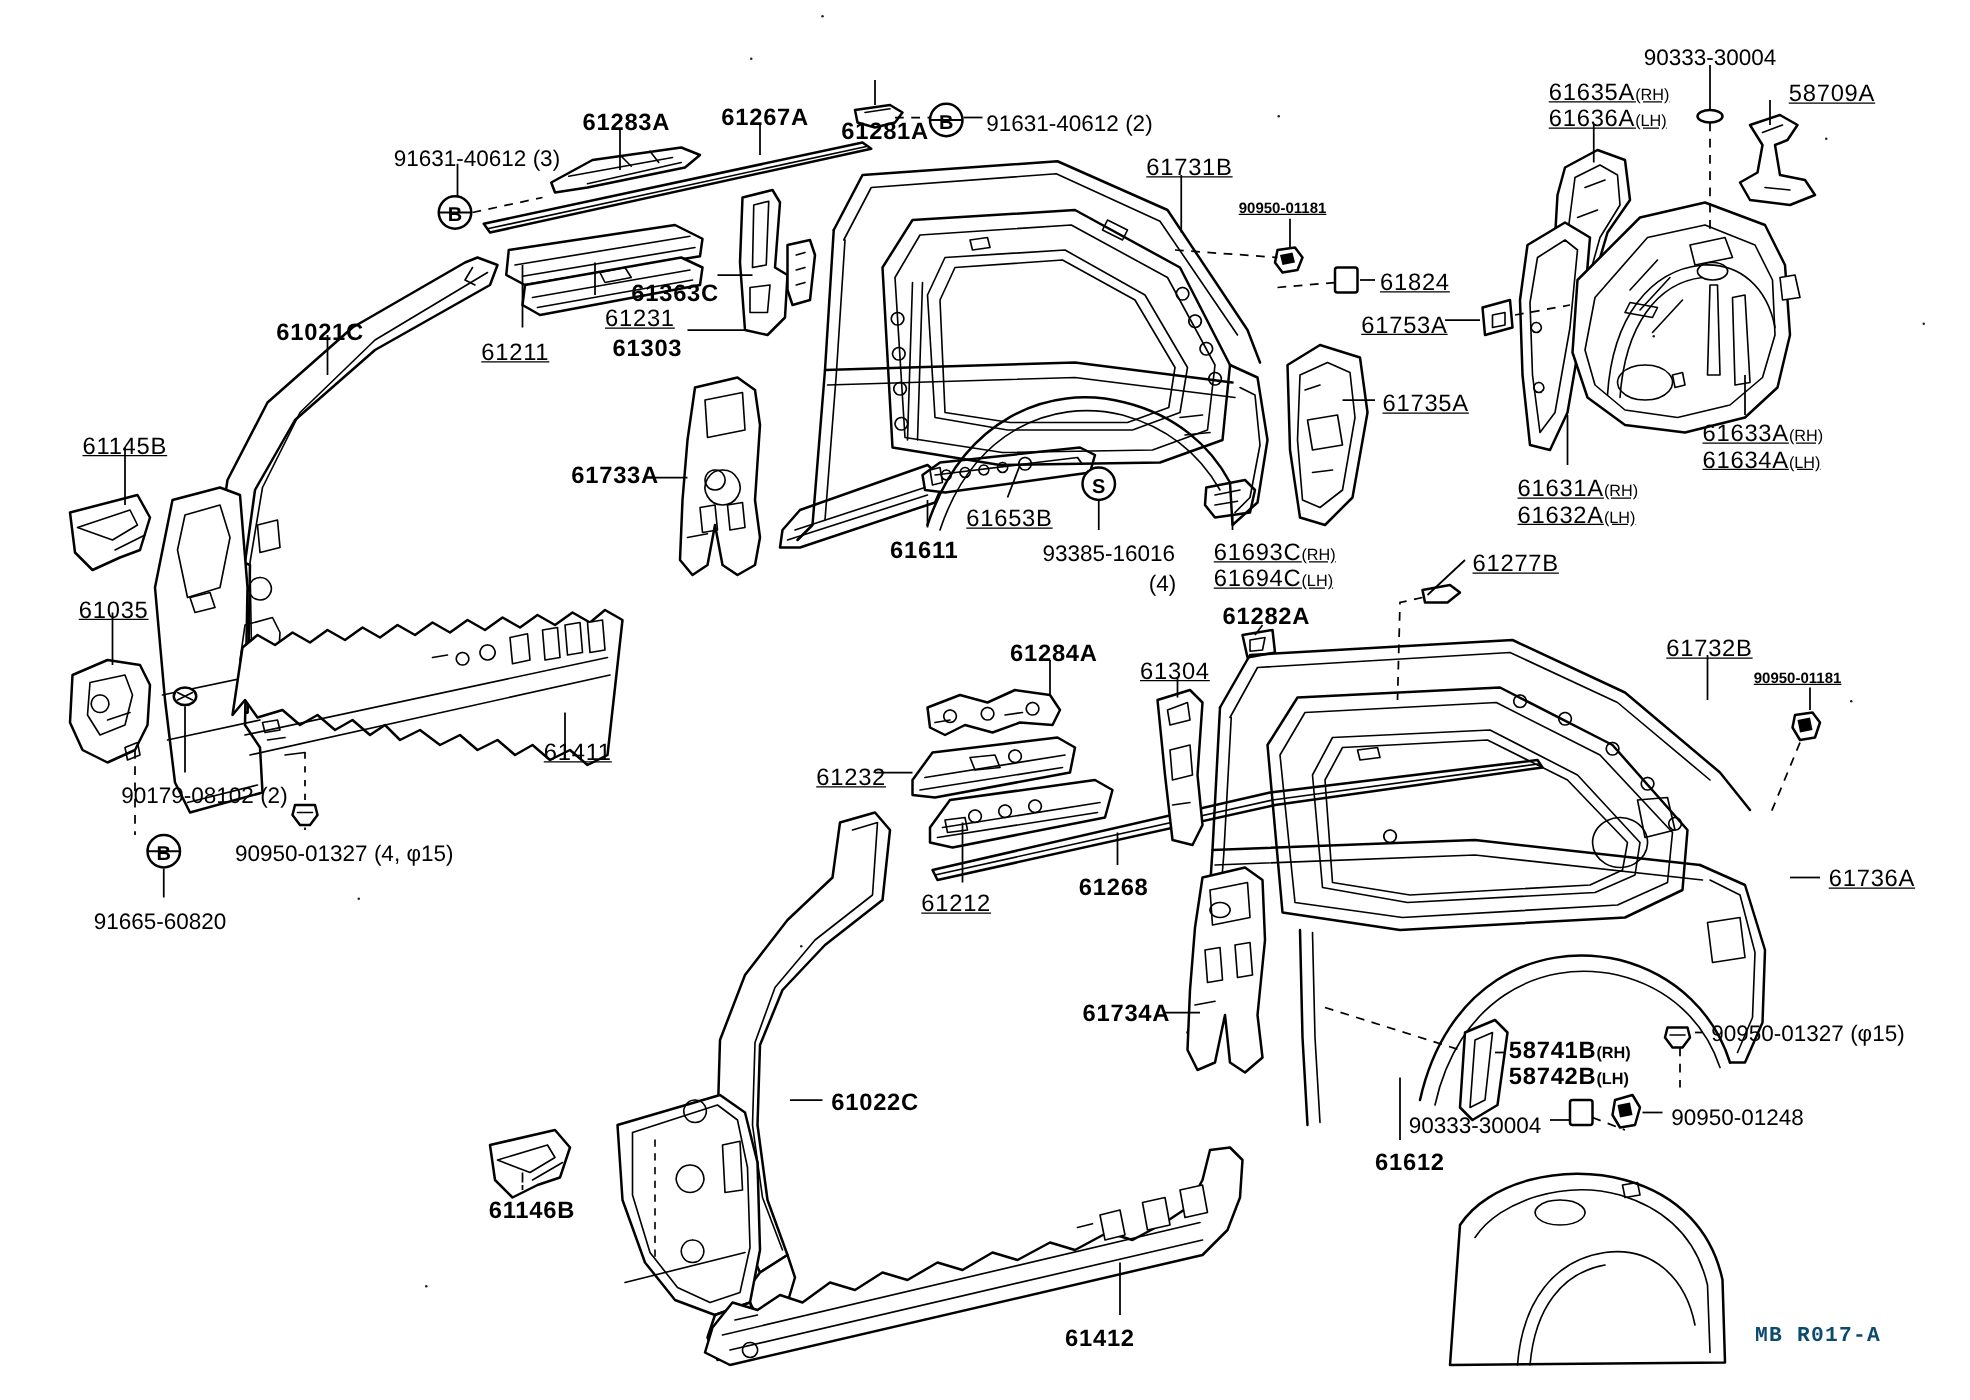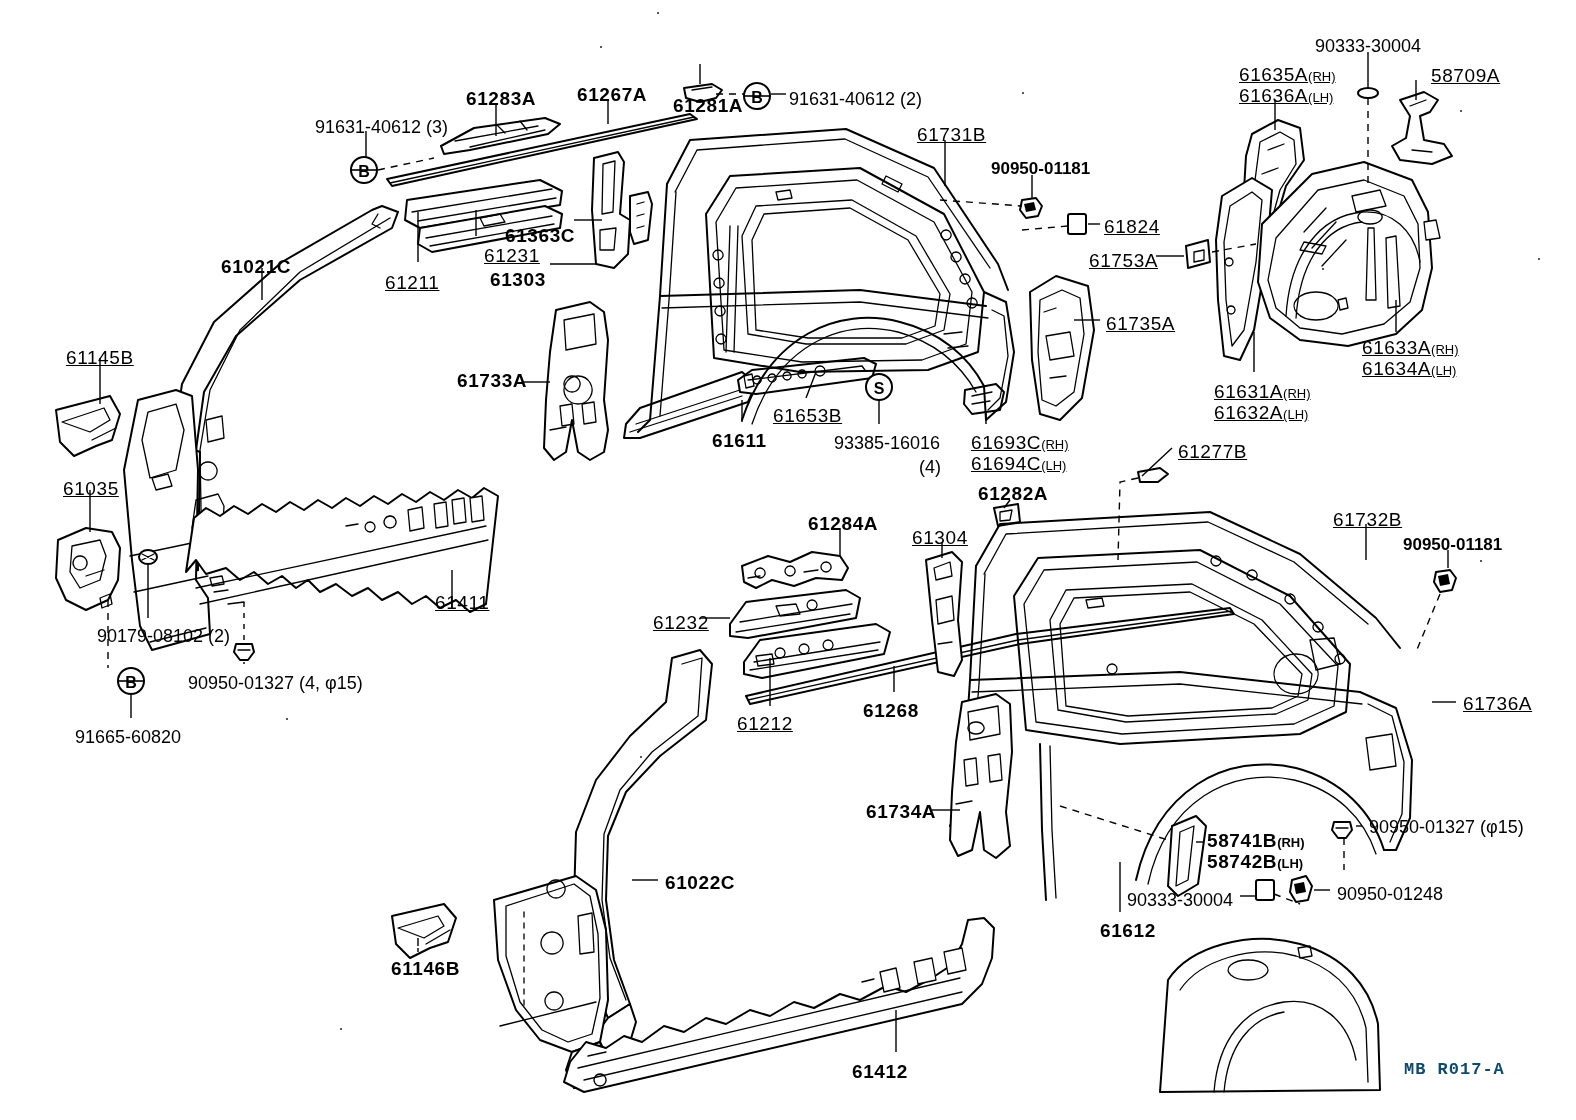--- a/index.html
+++ b/index.html
@@ -47,22 +47,23 @@
   }
   
   .lbl.r {
     font-weight: normal;
     font-size: 19px;
     text-decoration: underline;
   }
   
   .lbl.h {
     font-weight: bold;
-    font-size: 17px;
+    font-size: 12px;
     letter-spacing: 0px;
+    text-decoration: underline;
   }
   .lbl.hr {
     font-weight: normal;
     font-size: 18px;
     letter-spacing: 0px;
   }
   .lbl .sm {
     font-size: 13px;
     letter-spacing: 0px;
   }

